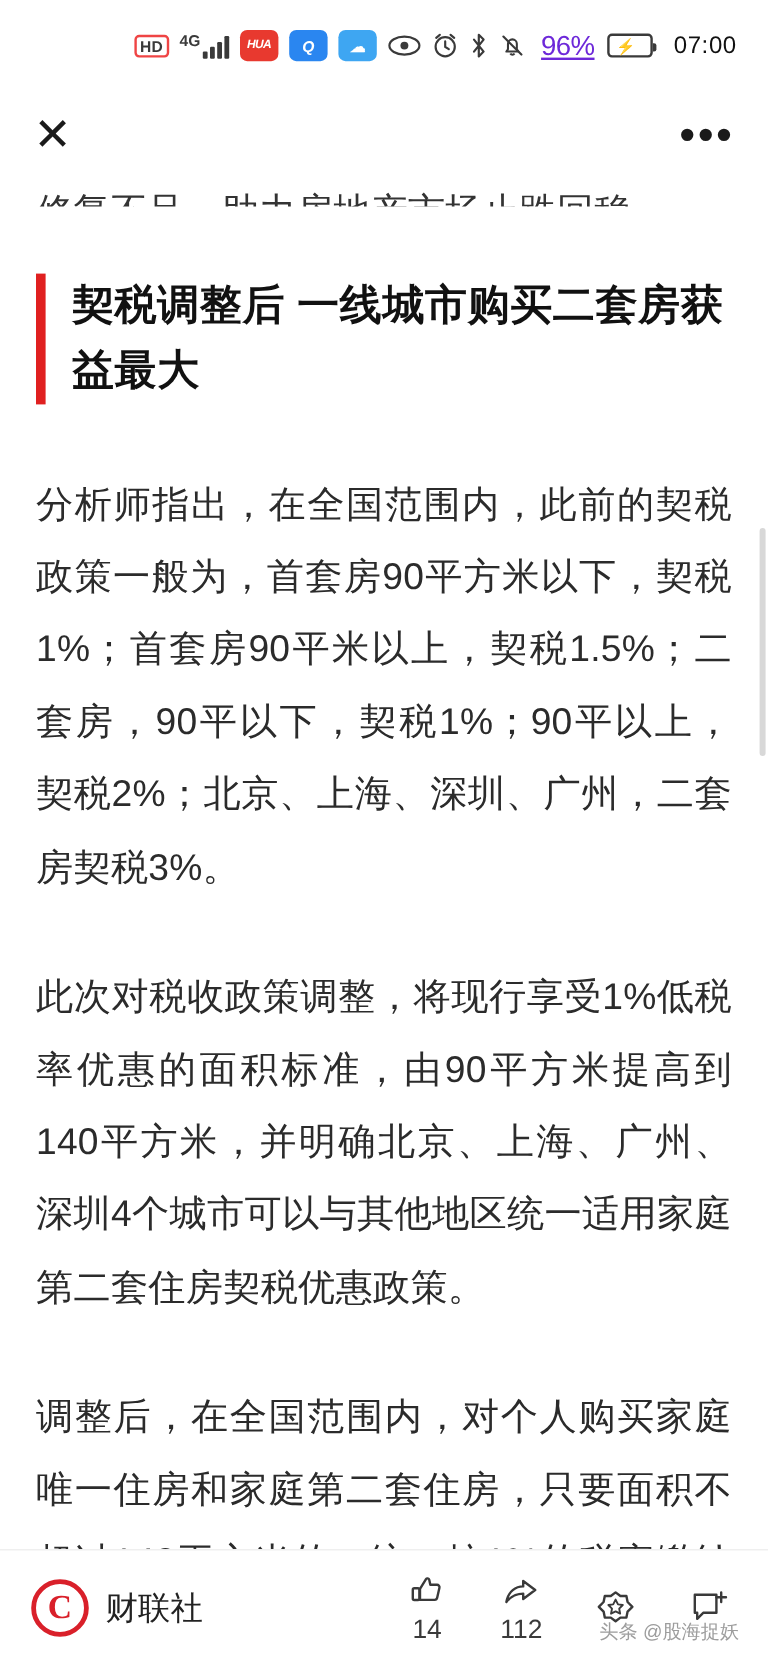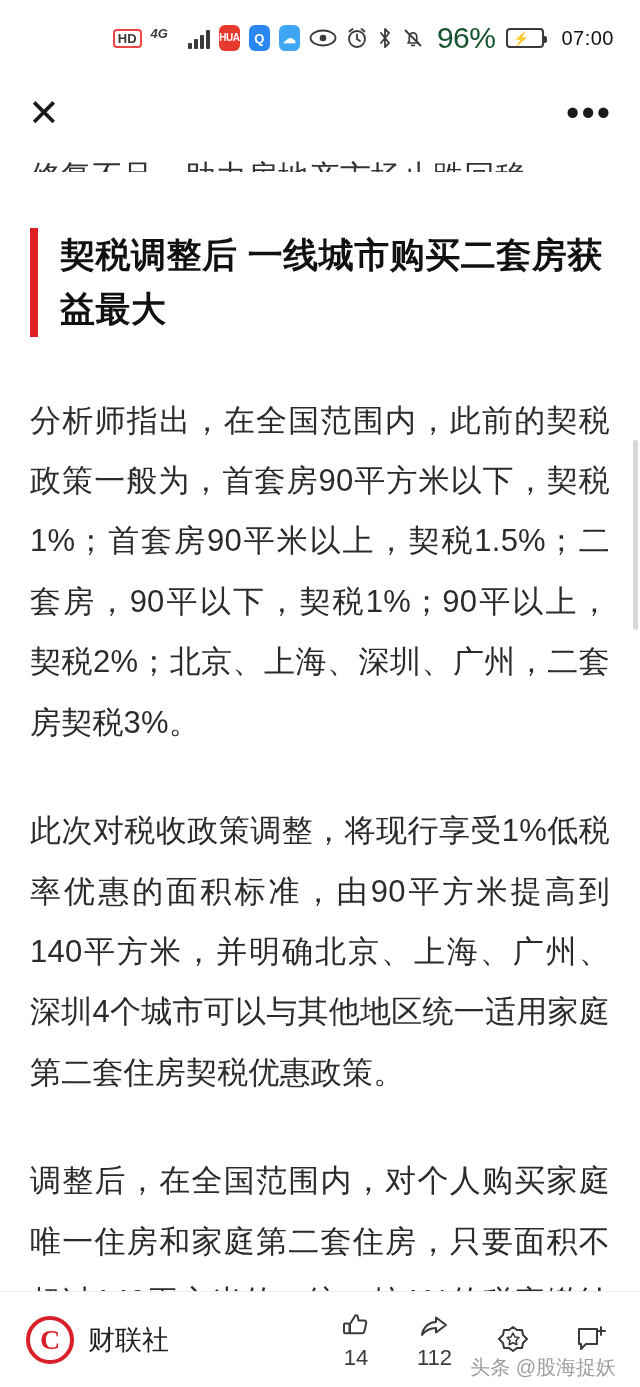--- a/index.html
+++ b/index.html
@@ -34,37 +34,37 @@
     gap: 9px;
     font-size: 23px;
     line-height: 1;
   }
   .ic { display: inline-flex; align-items: center; justify-content: center; }
   .hd-box {
     font-size: 13px; font-weight: bold; color: #3a3a3a;
     border: 2px solid #ef4444; border-radius: 4px;
     padding: 1px 3px; line-height: 1;
   }
-  .sig-wrap { display: flex; align-items: flex-end; gap: 20px; font-style: italic; }
+  .sig-wrap { display: flex; align-items: flex-end; gap: 2px; }
   .sig-4g { font-size: 13px; color: #3a3a3a; font-weight: bold; margin-bottom: 9px; }
   .bars { display: flex; align-items: flex-end; gap: 2px; height: 20px; }
   .bars i { display: block; width: 4px; background: #3a3a3a; border-radius: 1px; }
   .bars i:nth-child(1) { height: 6px; }
   .bars i:nth-child(2) { height: 10px; }
   .bars i:nth-child(3) { height: 14px; }
   .bars i:nth-child(4) { height: 19px; }
   .app-sq {
-    width: 21px; height: 26px; border-radius: 6px;
+    width: 32px; height: 26px; border-radius: 6px;
     display: inline-flex; align-items: center; justify-content: center;
-    color: #fff; font-size: 13px; font-weight: bold;
+    color: #fff; font-size: 13px; font-weight: bold; font-style: italic;
   }
   .app-red { background: #e8392f; font-size: 10px; letter-spacing: -0.5px; }
   .app-blue { background: #2a86f0; }
   .app-cloud { background: #3ea6f2; }
-  .batt-pct { font-size: 30px; color: #14532d; margin: 0 2px 0 4px; letter-spacing: -0.5px; }
+  .batt-pct { font-size: 23px; color: #6d28d9; margin: 0 2px 0 4px; letter-spacing: -0.5px; text-decoration: underline; }
   .batt {
     width: 38px; height: 20px; border: 2px solid #3a3a3a; border-radius: 4px;
     position: relative; display: inline-flex; align-items: center; padding: 2px;
   }
   .batt:after {
     content: ""; position: absolute; right: -5px; top: 6px;
     width: 3px; height: 7px; background: #3a3a3a; border-radius: 0 2px 2px 0;
   }
   .batt .bolt {
     color: #3a3a3a; font-size: 13px; line-height: 1; margin-left: 3px;
@@ -162,22 +162,22 @@
     font-family: "Liberation Serif", serif;
   }
   .brand-name { font-size: 27px; color: #222; }
   .actions { display: flex; align-items: center; gap: 44px; margin-right: 6px; }
   .action { display: flex; flex-direction: column; align-items: center; gap: 2px; cursor: pointer; }
   .action .glyph { font-size: 34px; color: #3a3a3a; line-height: 1; }
   .action .cnt { font-size: 22px; color: #3a3a3a; }
   .watermark {
     position: absolute;
     right: 24px;
-    bottom: 6px;
-    font-size: 20px;
+    bottom: 16px;
+    font-size: 16px;
     color: #8c8c8c;
     opacity: .85;
     margin-top: 24px;
   }
   svg { display: block; }
 </style>
 </head>
 <body>
 
 <div class="phone">

